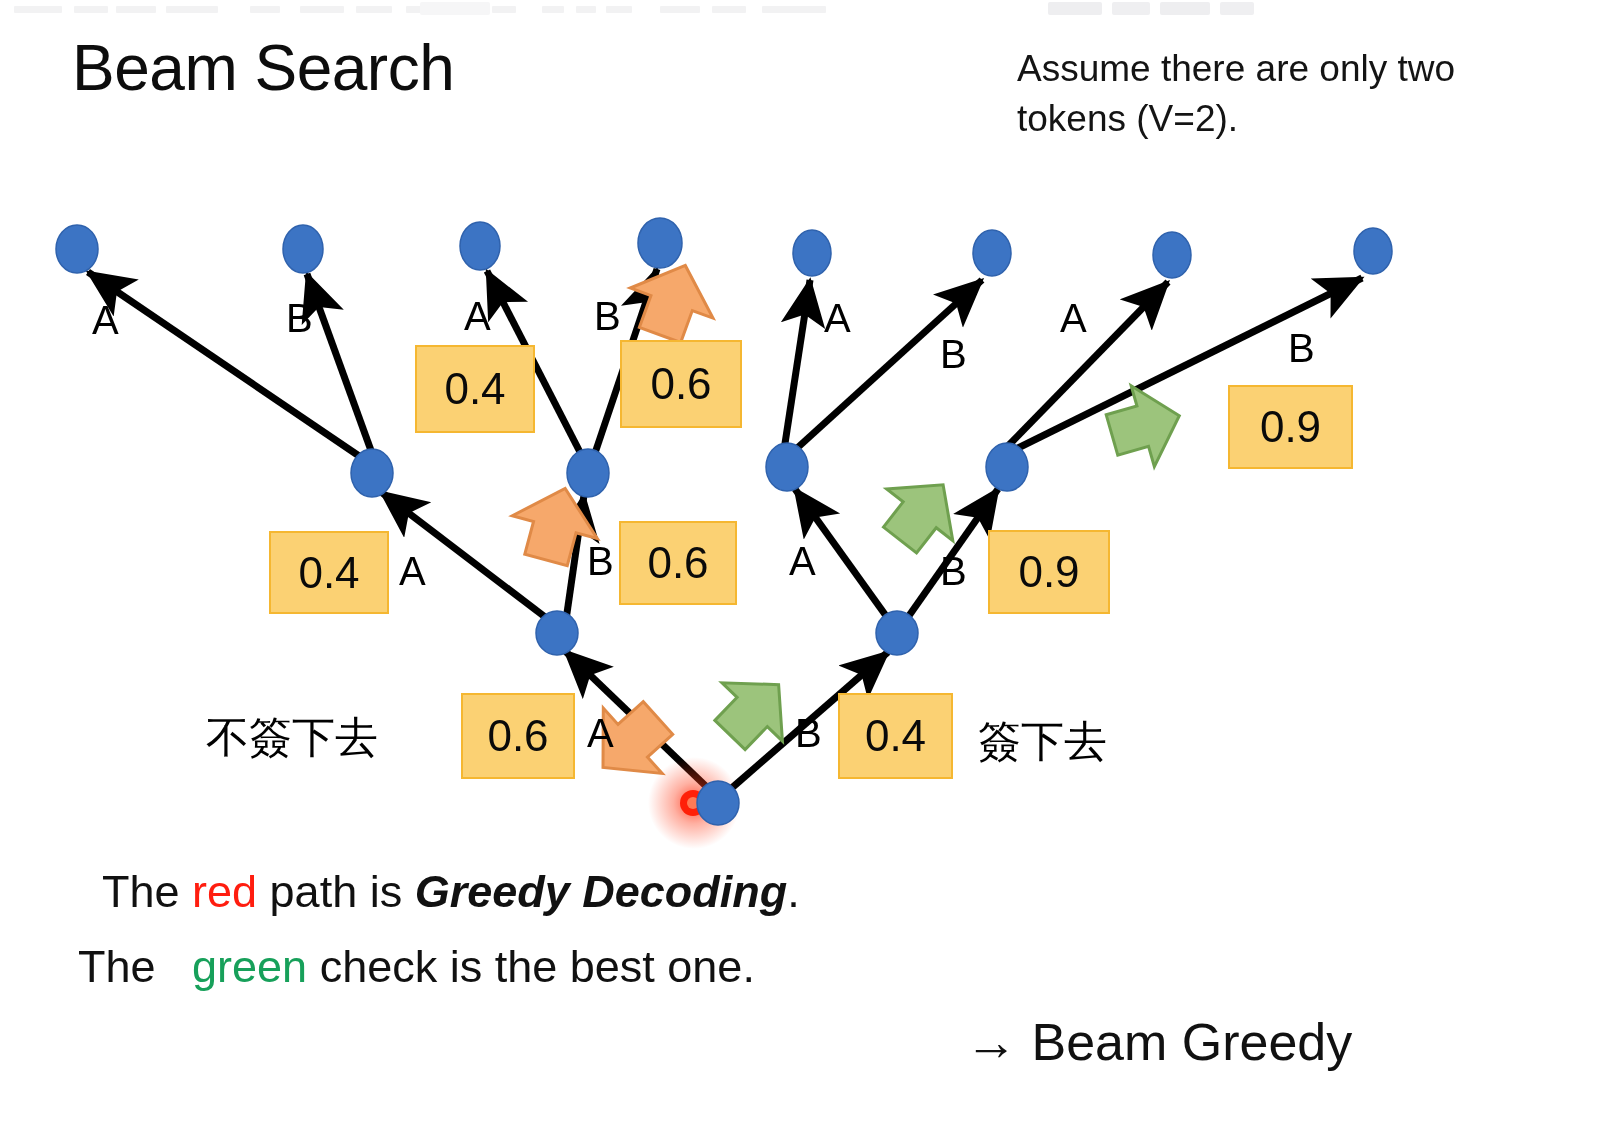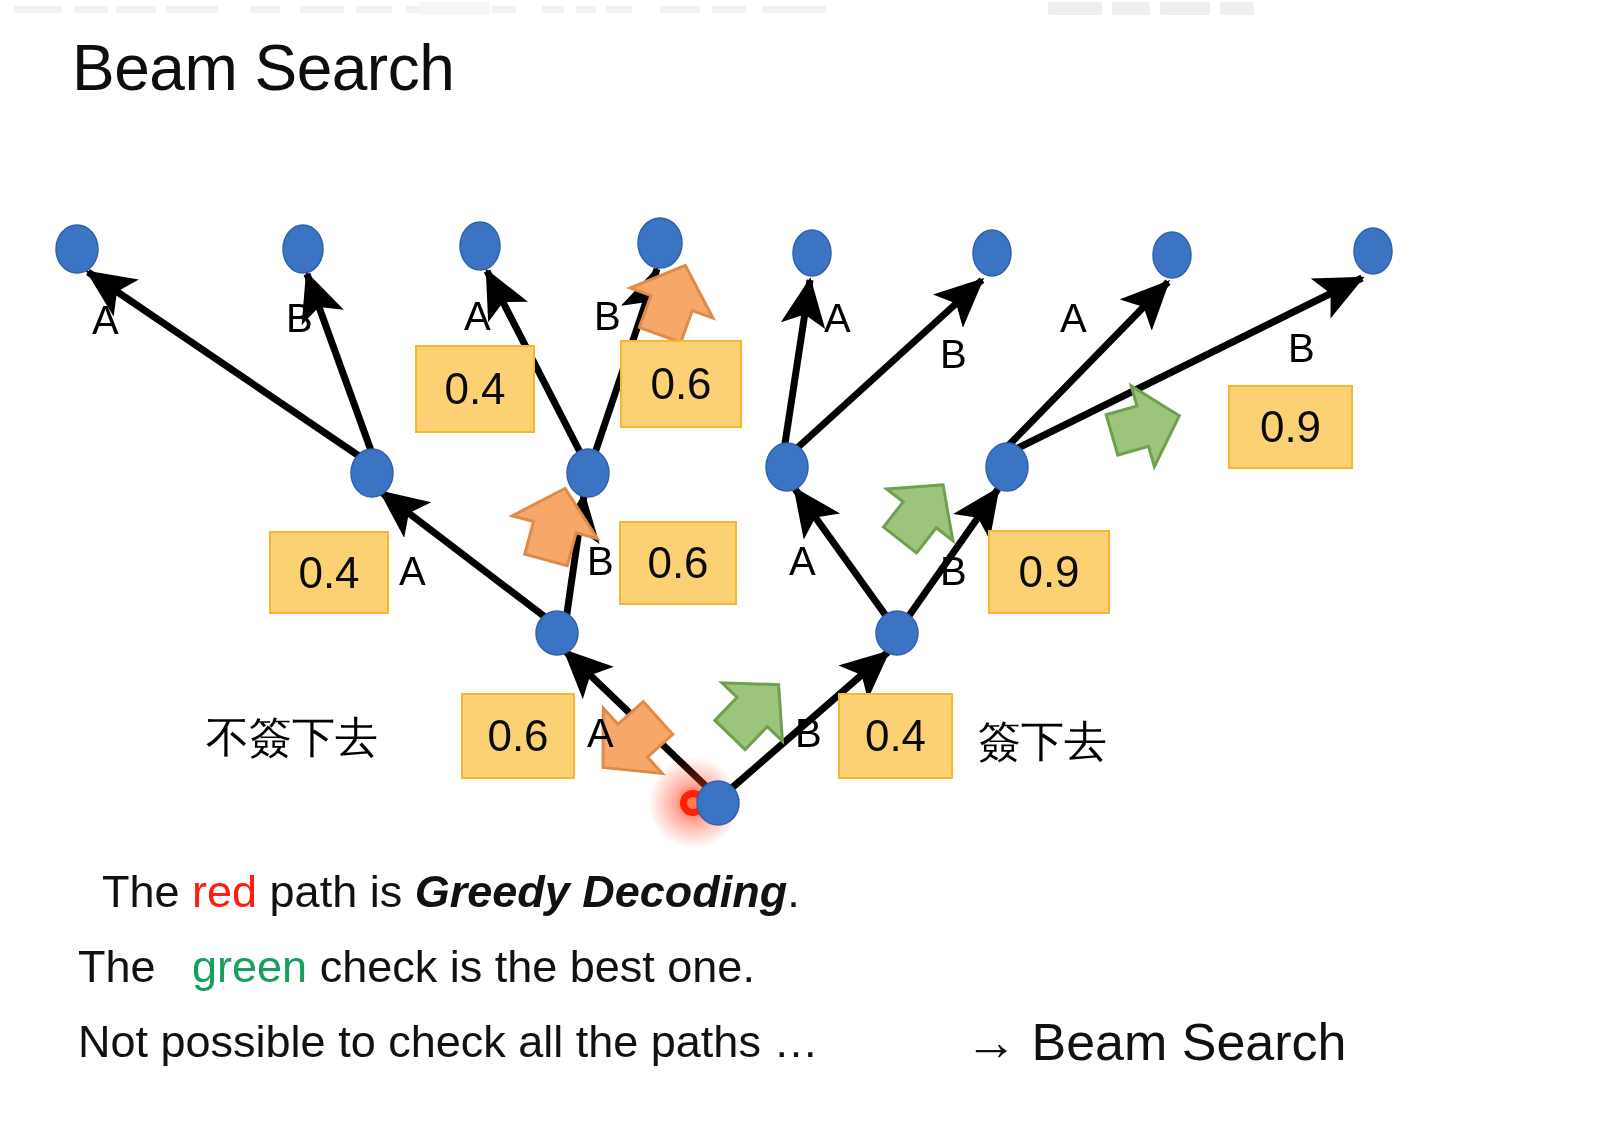--- a/index.html
+++ b/index.html
@@ -61,20 +61,21 @@
     <div class="sm" style="left:762px;width:64px;"></div>
     <div class="sm2" style="left:420px;width:70px;background:#f6f6f7;"></div>
     <div class="sm2" style="left:1048px;width:54px;background:#eeeef0;"></div>
     <div class="sm2" style="left:1112px;width:38px;background:#efeff1;"></div>
     <div class="sm2" style="left:1160px;width:50px;background:#eeeef0;"></div>
     <div class="sm2" style="left:1220px;width:34px;background:#efeff1;"></div>
   </div>
 
   <div class="title">Beam Search</div>
 
+  <div class="assume">Assume there are only two tokens (V=2).</div>
 
   <svg class="canvas" viewBox="0 0 1613 1129">
     <defs>
       <marker id="ah" markerWidth="9" markerHeight="9" refX="6.6" refY="3.2" orient="auto" markerUnits="strokeWidth">
         <path d="M0,0 L7,3.2 L0,6.4 L1.6,3.2 z" fill="#000"></path>
       </marker>
       <radialGradient id="redglow" cx="50%" cy="50%" r="50%">
         <stop offset="0%" stop-color="#ff2a10" stop-opacity="0.85"></stop>
         <stop offset="45%" stop-color="#ff3b18" stop-opacity="0.40"></stop>
         <stop offset="100%" stop-color="#ff3b18" stop-opacity="0"></stop>
@@ -186,17 +187,16 @@
   <div class="cn" style="left:978px;top:718px;">簽下去</div>
 
   <div class="foot" style="top:868px;margin-left:24px;">
     <span>The </span><span class="red">red</span><span> path is </span><span class="bi">Greedy Decoding</span><span>.</span>
   </div>
 
   <div class="foot" style="top:943px;">
     <span>The </span><span class="green">green</span><span> check is the best one.</span>
   </div>
 
-  <div class="foot" style="top:1018px;">Not possible to check all the paths …</div>
-
-  <div class="beamtag">→ Beam Search</div>
+
+  <div class="beamtag">→ Beam Greedy</div>
 
 </div>
 
 </body></html>

